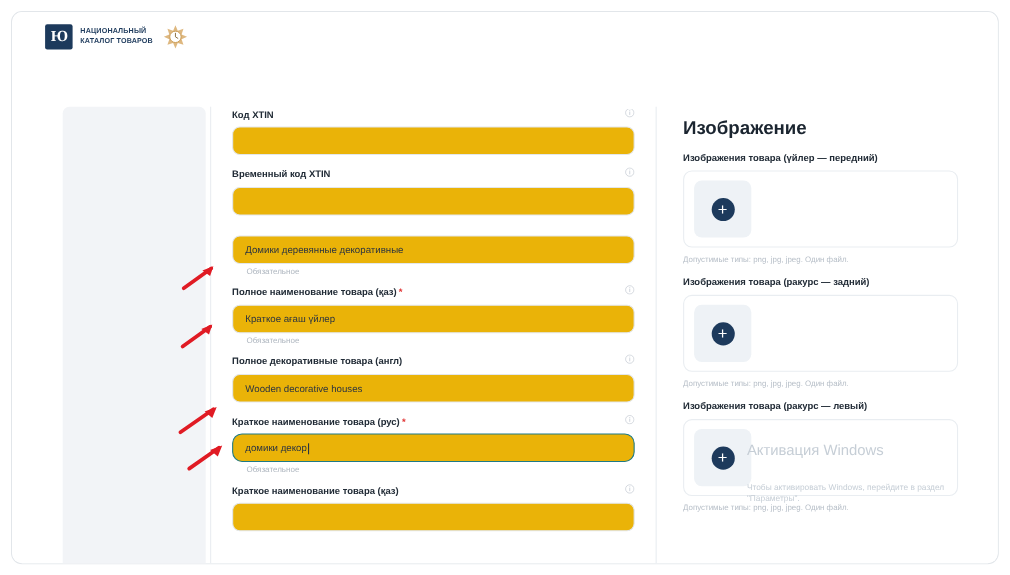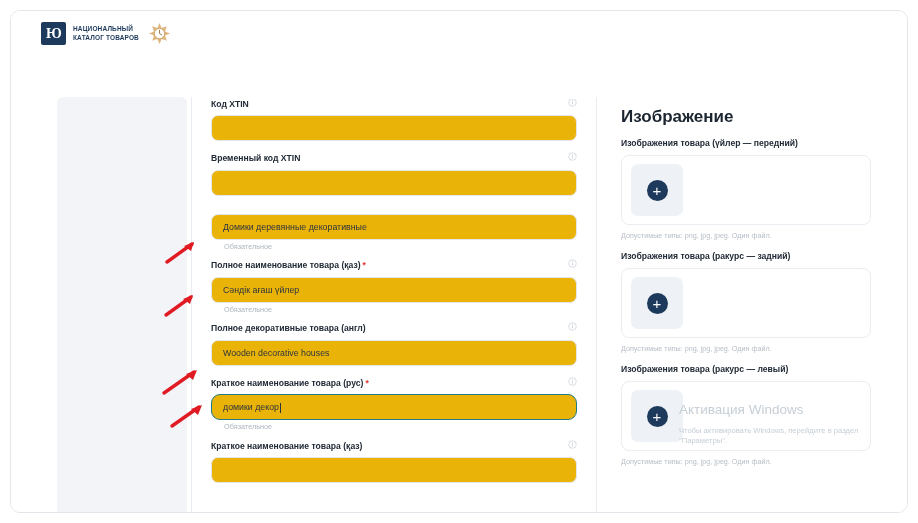--- a/index.html
+++ b/index.html
@@ -247,21 +247,21 @@
     position: absolute;
     left: 668px; top: 392px;
     width: 230px;
     color: #c6ced6;
     pointer-events: none;
     z-index: 5;
   }
   .win-wm-title {
     font-size: 13.5px;
     line-height: 1.1;
-    margin-bottom: 8px;
+    margin-bottom: 20px;
     white-space: nowrap;
   }
   .win-wm-sub {
     font-size: 7.6px;
     line-height: 1.35;
     width: 205px;
   }
 
   
   .arrow { position: absolute; z-index: 9; }
@@ -372,21 +372,21 @@
 
       <div class="field-block">
         <div class="field-label">
           <span><span>Полное наименование товара (қаз)</span><span class="req-star">*</span></span>
           <svg class="info-icon" viewBox="0 0 20 20">
             <circle cx="10" cy="10" r="8.4" fill="none" stroke="#c3cad2" stroke-width="1.4"></circle>
             <path d="M10 5.6 v0.2 M10 8.6 v5" stroke="#c3cad2" stroke-width="1.6" stroke-linecap="round"></path>
           </svg>
         </div>
         <div class="field-input">
-          <span>Сәндік ағаш үйлер</span>
+          <span>Краткое ағаш үйлер</span>
         </div>
         <div class="field-hint">Обязательное</div>
       </div>
       <div class="gap-sm"></div>
 
       <div class="field-block">
         <div class="field-label">
           <span><span>Полное декоративные товара (англ)</span></span>
           <svg class="info-icon" viewBox="0 0 20 20">
             <circle cx="10" cy="10" r="8.4" fill="none" stroke="#c3cad2" stroke-width="1.4"></circle>

